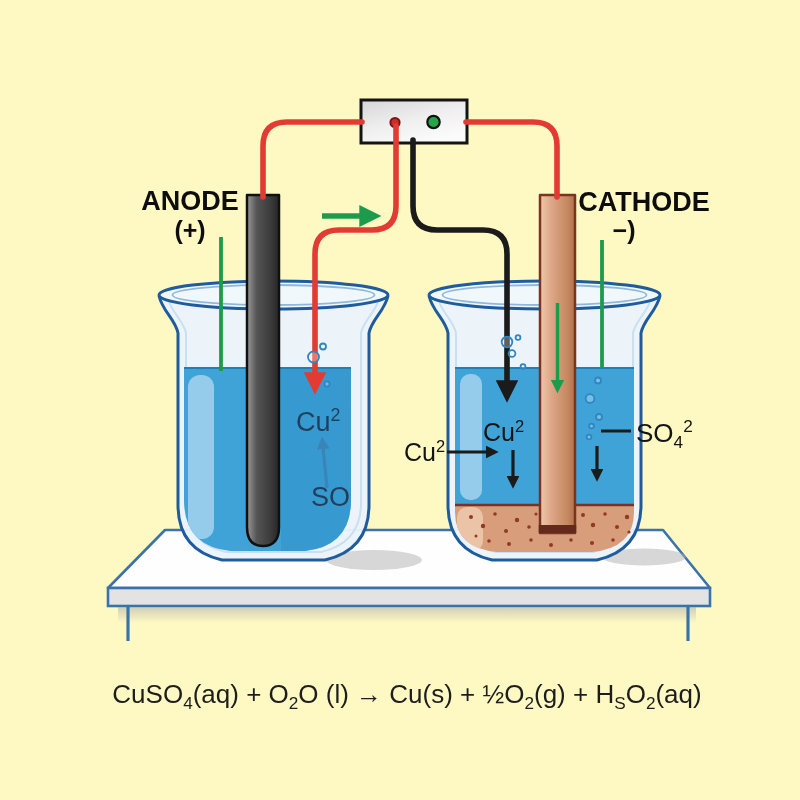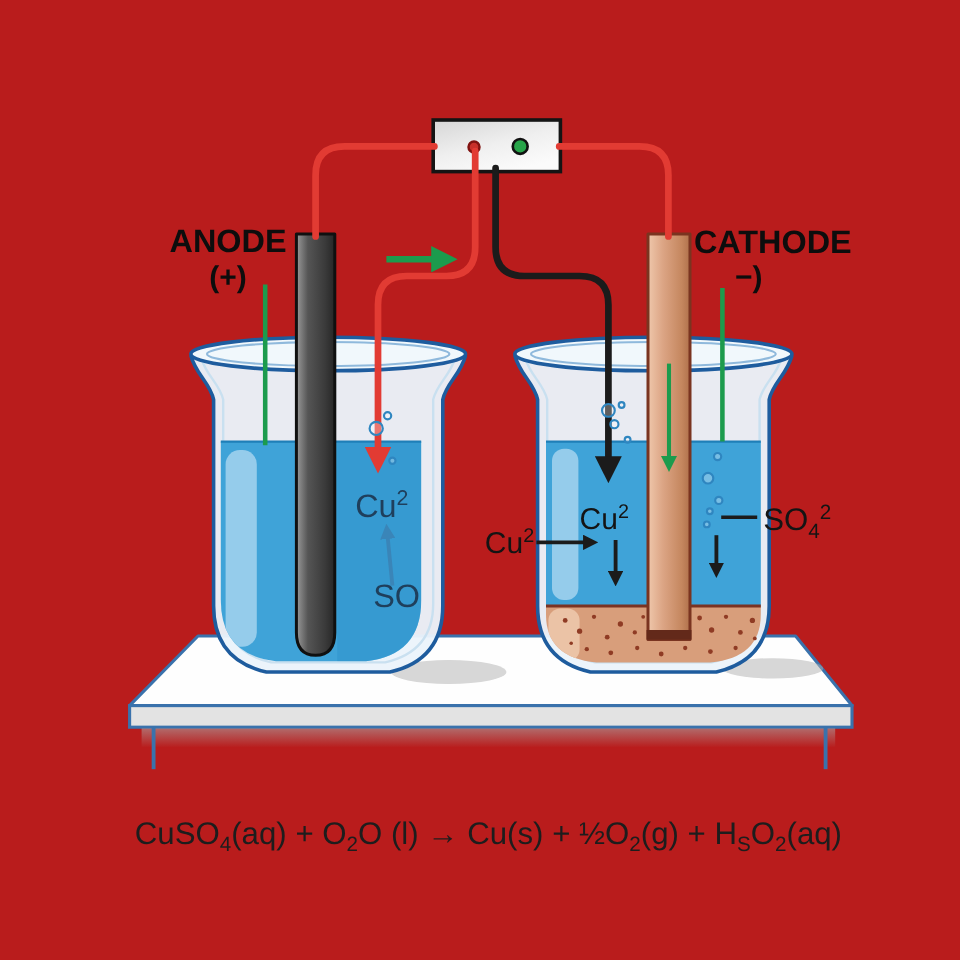--- a/index.html
+++ b/index.html
@@ -1,16 +1,16 @@
 <!DOCTYPE html>
 <html><head>
 <meta charset="utf-8">
 <style>
   html,body{margin:0;padding:0;background:#ffffff;}
-  .stage{width:800px;height:800px;position:relative;background:#b91c1c;overflow:hidden;
+  .stage{width:800px;height:800px;position:relative;background:#fef9c3;overflow:hidden;
          font-family:"Liberation Sans", sans-serif;}
   svg{display:block;}
   text{font-family:"Liberation Sans", sans-serif;}
 </style>
 </head>
 <body>
 
 <div class="stage">
 <svg width="800" height="800" viewBox="0 0 800 800">
   <defs>

